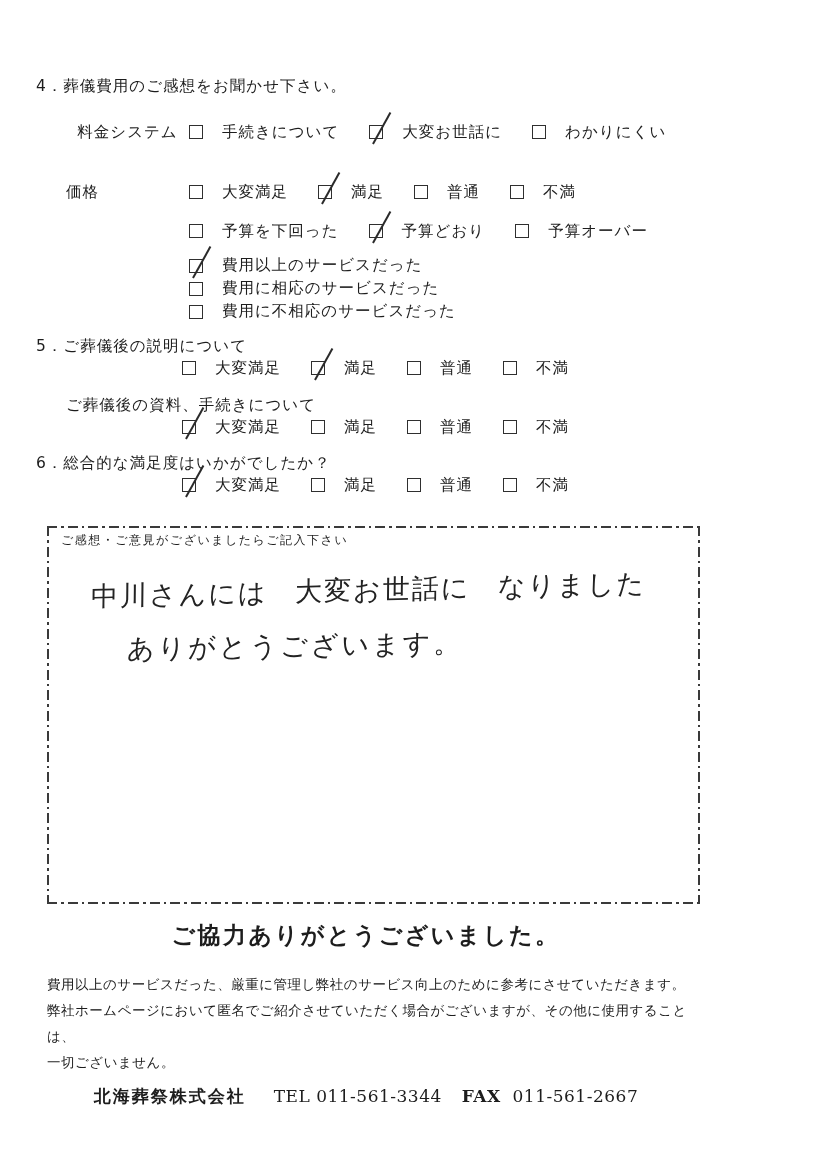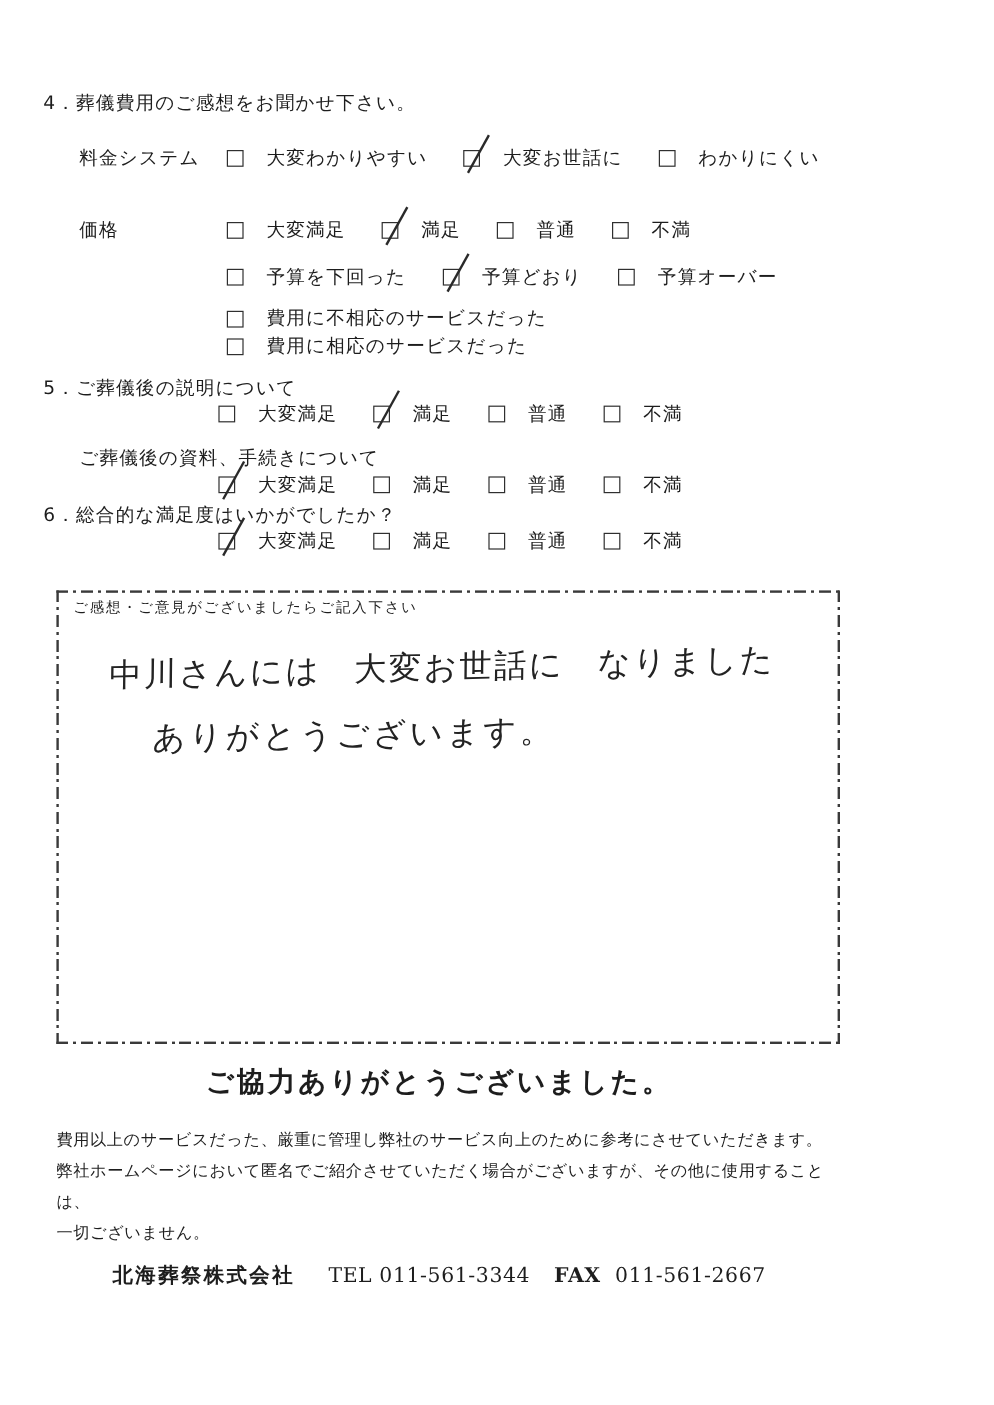--- a/index.html
+++ b/index.html
@@ -40,35 +40,35 @@
   .hw{position:absolute;color:#232323;font-weight:500;}
   .hw1{top:46px;left:44px;font-size:27px;letter-spacing:2px;word-spacing:17px;transform:rotate(-1.4deg) skewX(-2deg);}
   .hw2{top:102px;left:80px;font-size:27px;letter-spacing:3px;transform:rotate(-1deg) skewX(-2deg);}
   .thanks{margin-top:16px;width:660px;text-align:center;font-size:23px;font-weight:bold;letter-spacing:2.5px;}
   .privacy{margin-left:11px;margin-top:20px;width:650px;font-size:13.5px;line-height:26px;letter-spacing:0.5px;}
   .companyline{margin-top:10px;width:660px;text-align:center;font-size:17px;letter-spacing:0.5px;white-space:nowrap;}
   .companyname{font-weight:600;letter-spacing:2px;margin-right:22px;}
   .telserif{font-family:"DejaVu Serif","Liberation Serif",serif;margin-right:14px;}
   .faxlabel{font-family:"DejaVu Serif","Liberation Serif",serif;font-weight:bold;margin-right:6px;}
   .faxnum{font-family:"DejaVu Serif","Liberation Serif",serif;}
-  .mt24{margin-top:24px;} .mt22{margin-top:38px;} .mt17{margin-top:17px;}
-  .mt13{margin-top:13px;} .mt12{margin-top:12px;} .mt15{margin-top:4px;}
+  .mt24{margin-top:24px;text-align:center;} .mt22{margin-top:38px;} .mt17{margin-top:17px;}
+  .mt13{margin-top:13px;} .mt12{margin-top:12px;} .mt15{margin-top:15px;}
 </style>
 </head>
 <body>
 
 <div class="page">
 
   <div class="qheading">4．葬儀費用のご感想をお聞かせ下さい。</div>
 
   <div class="optrow mt24">
     <span class="rowlabel">料金システム</span>
     <span class="opt">
       <span class="cb"></span>
-      <span>大変わかりやすい</span>
+      <span>手続きについて</span>
     </span>
     <span class="opt">
       <span class="cb checked"></span>
       <span>大変お世話に</span>
     </span>
     <span class="opt">
       <span class="cb"></span>
       <span>わかりにくい</span>
     </span>
   </div>
@@ -104,26 +104,30 @@
       <span>予算どおり</span>
     </span>
     <span class="opt">
       <span class="cb"></span>
       <span>予算オーバー</span>
     </span>
   </div>
 
   <div class="mt12">
     <div class="svc">
-      <span class="cb"></span>
-      <span>費用に不相応のサービスだった</span>
+      <span class="cb checked"></span>
+      <span>費用以上のサービスだった</span>
     </div>
     <div class="svc">
       <span class="cb"></span>
       <span>費用に相応のサービスだった</span>
+    </div>
+    <div class="svc">
+      <span class="cb"></span>
+      <span>費用に不相応のサービスだった</span>
     </div>
   </div>
 
   <div class="qheading mt13">5．ご葬儀後の説明について</div>
 
   <div class="optrow subopts">
     <span class="opt">
       <span class="cb"></span>
       <span>大変満足</span>
     </span>

